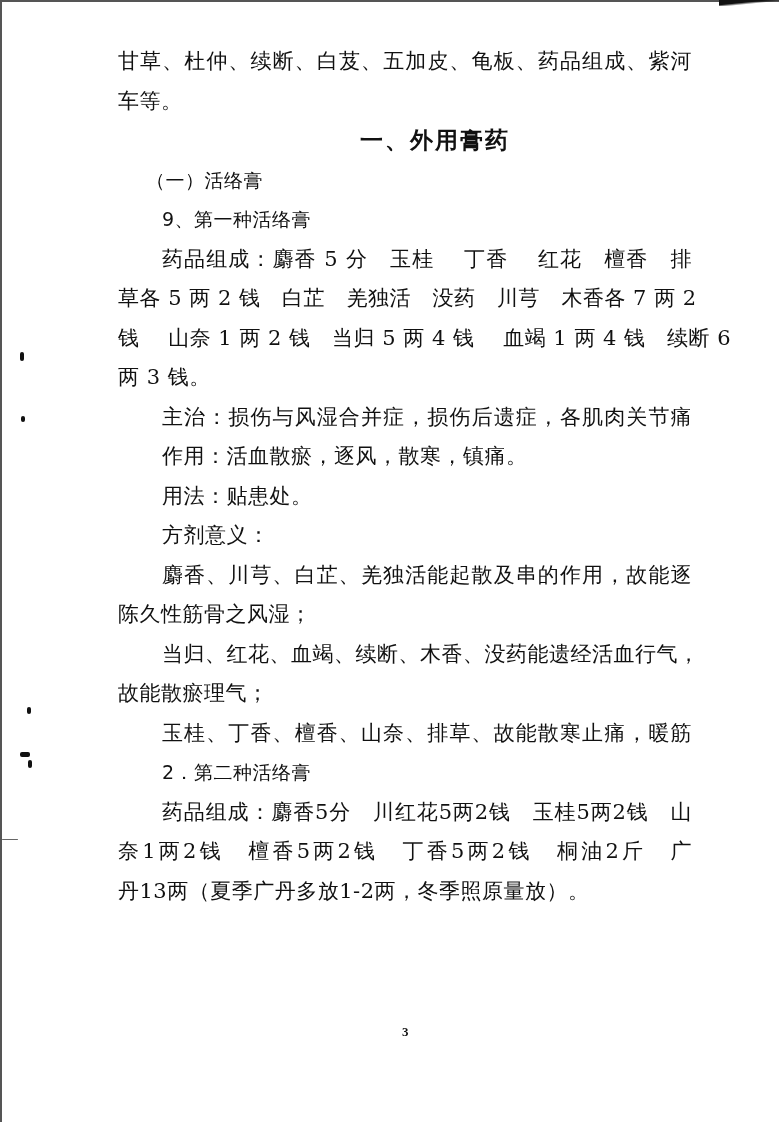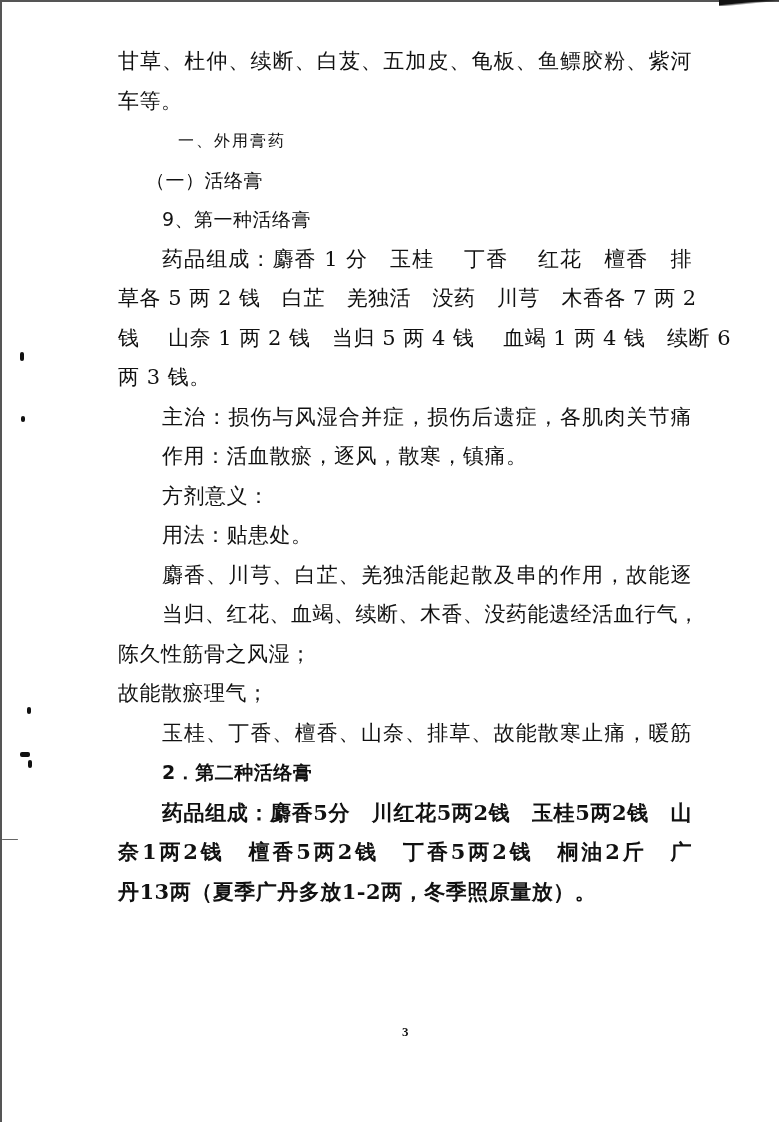--- a/index.html
+++ b/index.html
@@ -46,33 +46,33 @@
     white-space: nowrap;
     letter-spacing: 0.5px;
   }
   .indent { padding-left: 44px; }
   .indent-sm { padding-left: 28px; }
   .justify {
     text-align: justify;
     text-align-last: justify;
   }
   .heading-main {
-    text-align: left;
-    font-size: 16px;
+    text-align: center;
+    font-size: 23px;
     letter-spacing: 2px;
     font-family: "DejaVu Sans", "Liberation Sans", sans-serif;
-    font-weight: normal;
+    font-weight: bold;
     padding-left: 60px;
   }
   .heading-sub {
     font-family: "DejaVu Sans", "Liberation Sans", sans-serif;
     font-weight: normal;
     font-size: 19px;
   }
-  .bold { font-weight: bold; }
+  .bold { font-weight: normal; }
   .page-number {
     position: absolute;
     left: 402px;
     top: 1024px;
     font-size: 13px;
     font-weight: bold;
     font-family: "Liberation Serif", serif;
   }
   .speck {
     position: absolute;
@@ -88,36 +88,36 @@
 <div class="page-frame-corner"></div>
 
 <div class="speck" style="left:20px;top:352px;width:4px;height:9px;"></div>
 <div class="speck" style="left:21px;top:416px;width:4px;height:6px;"></div>
 <div class="speck" style="left:27px;top:707px;width:4px;height:7px;"></div>
 <div class="speck" style="left:20px;top:752px;width:10px;height:5px;"></div>
 <div class="speck" style="left:28px;top:760px;width:4px;height:8px;"></div>
 <div class="speck" style="left:2px;top:839px;width:16px;height:1px;background:#666;"></div>
 
 <div class="content">
-  <div class="line justify">甘草、杜仲、续断、白芨、五加皮、龟板、鱼鳔胶粉、紫河</div>
+  <div class="line justify">甘草、杜仲、续断、白芨、五加皮、龟板、药品组成、紫河</div>
   <div class="line">车等。</div>
   <div class="line heading-main">一、外用膏药</div>
   <div class="line heading-sub indent-sm">（一）活络膏</div>
   <div class="line heading-sub indent">9、第一种活络膏</div>
-  <div class="line indent justify">药品组成：麝香 1 分　玉桂　 丁香　 红花　檀香　排</div>
+  <div class="line indent justify">药品组成：麝香 5 分　玉桂　 丁香　 红花　檀香　排</div>
   <div class="line justify">草各 5 两 2 钱　白芷　羌独活　没药　川芎　木香各 7 两 2</div>
   <div class="line justify">钱　 山奈 1 两 2 钱　当归 5 两 4 钱　 血竭 1 两 4 钱　续断 6</div>
   <div class="line">两 3 钱。</div>
   <div class="line indent justify">主治：损伤与风湿合并症，损伤后遗症，各肌肉关节痛</div>
   <div class="line indent">作用：活血散瘀，逐风，散寒，镇痛。</div>
+  <div class="line indent">用法：贴患处。</div>
   <div class="line indent">方剂意义：</div>
-  <div class="line indent">用法：贴患处。</div>
   <div class="line indent justify">麝香、川芎、白芷、羌独活能起散及串的作用，故能逐</div>
+  <div class="line">陈久性筋骨之风湿；</div>
   <div class="line indent justify">当归、红花、血竭、续断、木香、没药能遗经活血行气，</div>
-  <div class="line">陈久性筋骨之风湿；</div>
   <div class="line">故能散瘀理气；</div>
   <div class="line indent justify">玉桂、丁香、檀香、山奈、排草、故能散寒止痛，暖筋</div>
   <div class="line indent bold heading-sub">2．第二种活络膏</div>
   <div class="line indent justify bold">药品组成：麝香5分　川红花5两2钱　玉桂5两2钱　山</div>
   <div class="line justify bold">奈1两2钱　檀香5两2钱　丁香5两2钱　桐油2斤　广</div>
   <div class="line bold">丹13两（夏季广丹多放1-2两，冬季照原量放）。</div>
 </div>
 
 <div class="page-number">3</div>
 

